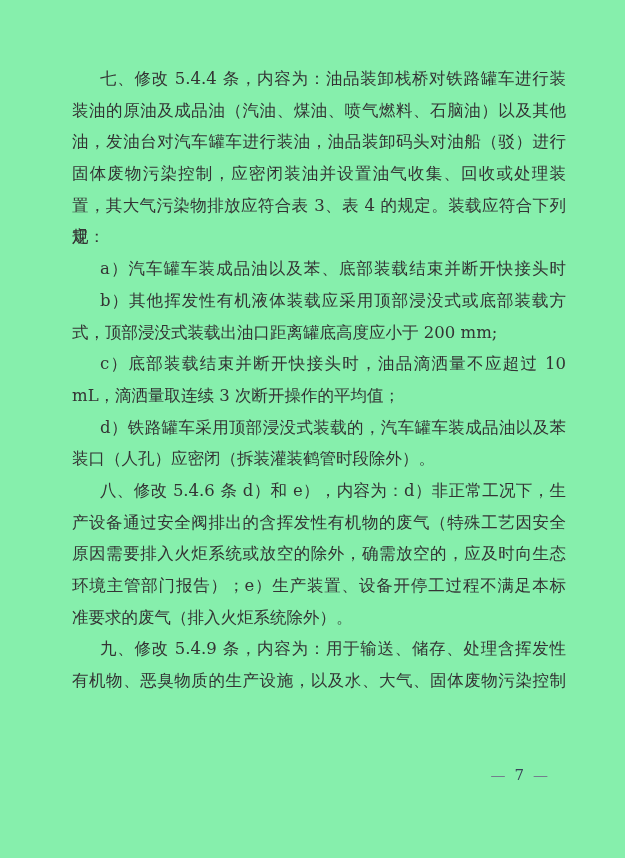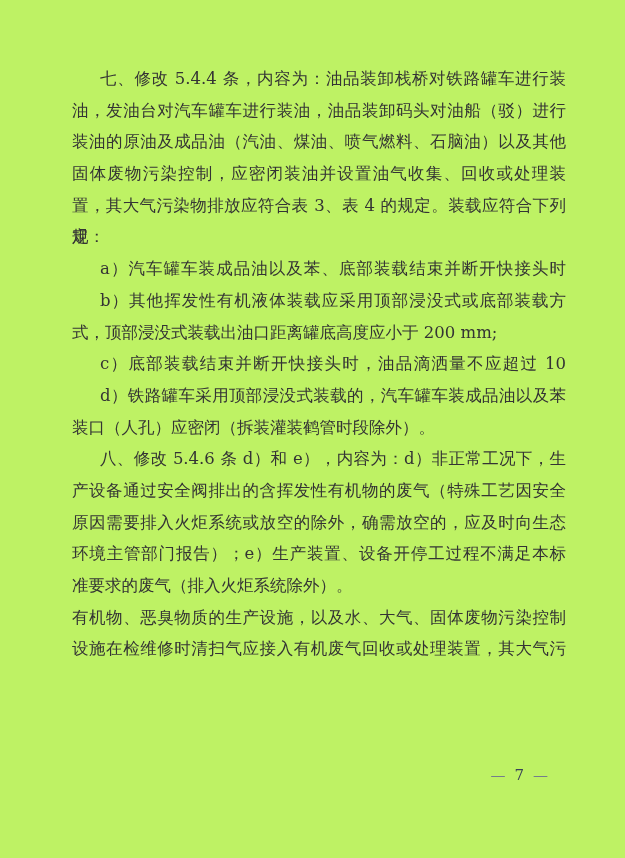--- a/index.html
+++ b/index.html
@@ -4,21 +4,21 @@
 <style>
   html, body {
     margin: 0;
     padding: 0;
     background: #ffffff;
   }
   .page {
     position: relative;
     width: 625px;
     height: 858px;
-    background: #bef264;
+    background: #86efac;
     overflow: hidden;
     font-family: "DejaVu Serif", "Liberation Serif", serif;
     color: #343434;
   }
   .content {
     position: absolute;
     left: 72px;
     top: 63px;
     width: 494px;
   }
@@ -56,35 +56,36 @@
     margin: 0 9px;
     font-size: 15px;
   }
 </style>
 </head>
 <body>
 
 <div class="page">
   <div class="content" id="content">
       <div class="line indent stretch">七、修改 5.4.4 条，内容为：油品装卸栈桥对铁路罐车进行装</div>
+      <div class="line stretch">装油的原油及成品油（汽油、煤油、喷气燃料、石脑油）以及其他</div>
       <div class="line stretch">油，发油台对汽车罐车进行装油，油品装卸码头对油船（驳）进行</div>
-      <div class="line stretch">装油的原油及成品油（汽油、煤油、喷气燃料、石脑油）以及其他</div>
       <div class="line stretch">固体废物污染控制，应密闭装油并设置油气收集、回收或处理装</div>
       <div class="line stretch">置，其大气污染物排放应符合表 3、表 4 的规定。装载应符合下列规</div>
       <div class="line">定：</div>
       <div class="line indent stretch">a）汽车罐车装成品油以及苯、底部装载结束并断开快接头时</div>
       <div class="line indent stretch">b）其他挥发性有机液体装载应采用顶部浸没式或底部装载方</div>
       <div class="line">式，顶部浸没式装载出油口距离罐底高度应小于 200 mm;</div>
       <div class="line indent stretch">c）底部装载结束并断开快接头时，油品滴洒量不应超过 10</div>
+      <div class="line">mL，滴洒量取连续 3 次断开操作的平均值；</div>
       <div class="line indent stretch">d）铁路罐车采用顶部浸没式装载的，汽车罐车装成品油以及苯</div>
       <div class="line">装口（人孔）应密闭（拆装灌装鹤管时段除外）。</div>
       <div class="line indent stretch">八、修改 5.4.6 条 d）和 e），内容为：d）非正常工况下，生</div>
       <div class="line stretch">产设备通过安全阀排出的含挥发性有机物的废气（特殊工艺因安全</div>
       <div class="line stretch">原因需要排入火炬系统或放空的除外，确需放空的，应及时向生态</div>
       <div class="line stretch">环境主管部门报告）；e）生产装置、设备开停工过程不满足本标</div>
       <div class="line">准要求的废气（排入火炬系统除外）。</div>
+      <div class="line indent stretch">九、修改 5.4.9 条，内容为：用于输送、储存、处理含挥发性</div>
       <div class="line stretch">有机物、恶臭物质的生产设施，以及水、大气、固体废物污染控制</div>
-      <div class="line stretch">设施在检维修时清扫气应接入有机废气回收或处理装置，其大气污</div>
     </div>
   <div class="footer">
     <span class="dash">—</span><span class="pg">7</span><span class="dash">—</span>
   </div>
 </div>
 
 </body></html>

